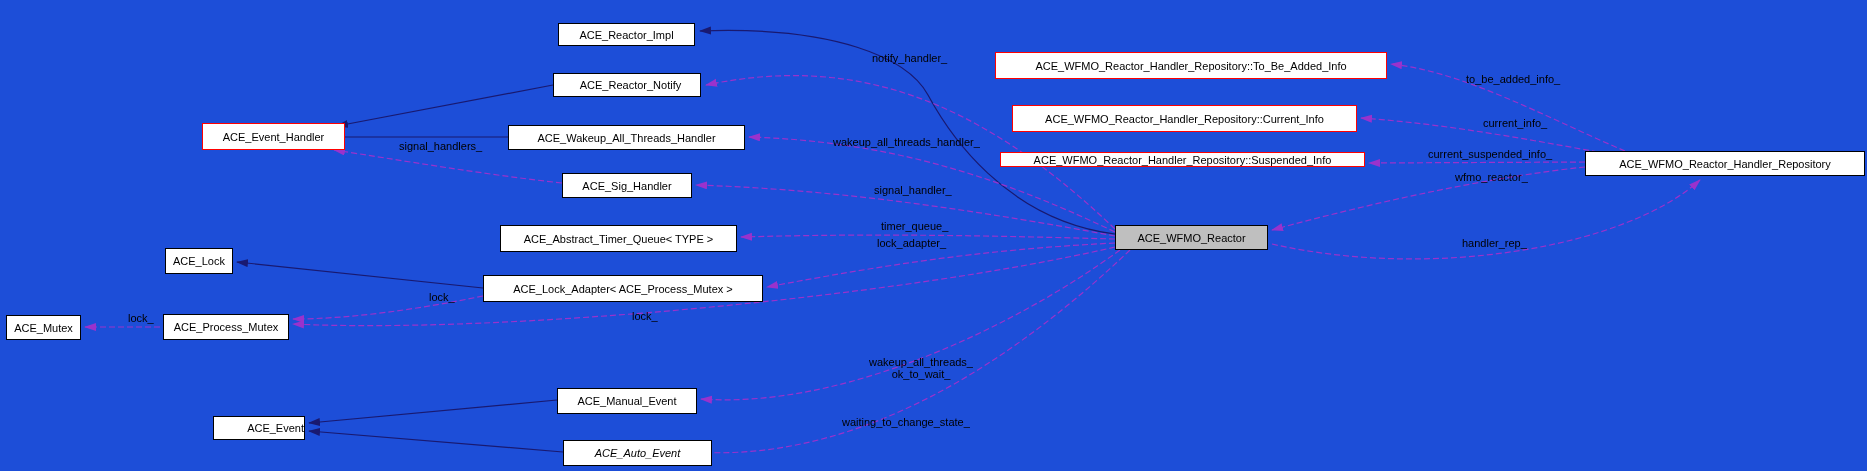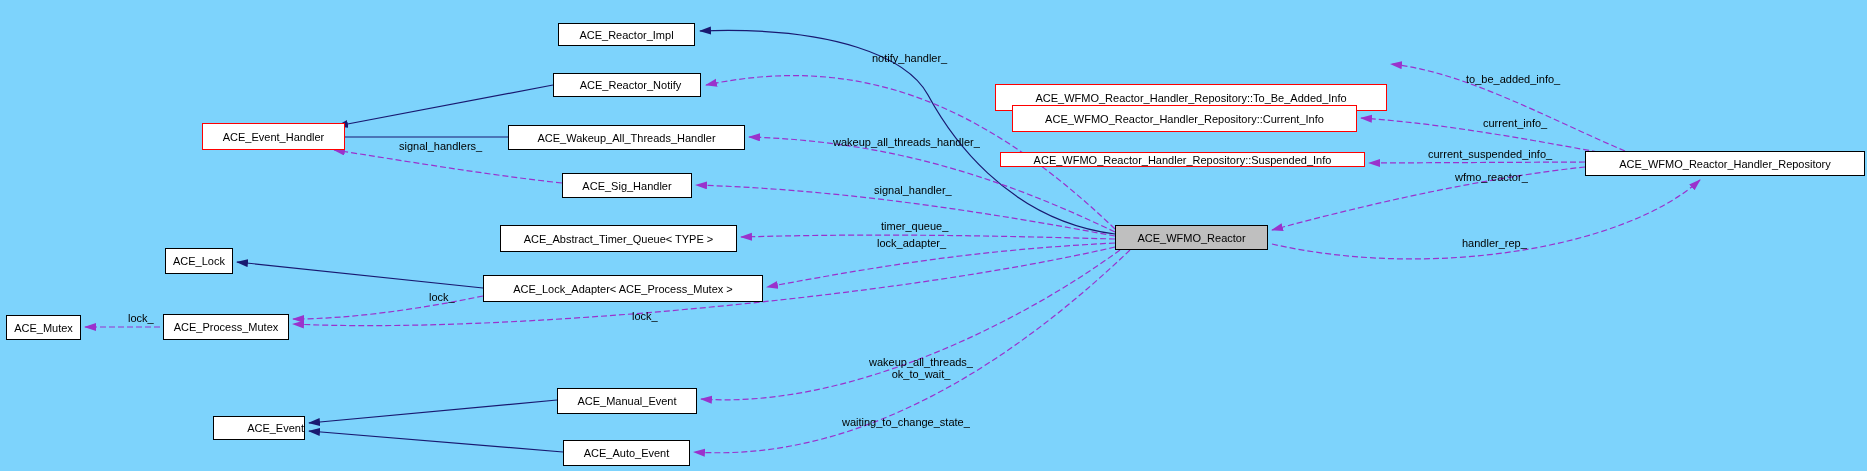--- a/index.html
+++ b/index.html
@@ -1,19 +1,19 @@
 <!DOCTYPE html>
 <html><head>
 <meta charset="utf-8">
 <style>
   html,body{margin:0;padding:0;background:#ffffff;}
   .diagram{
     position:relative;
     width:1867px;height:471px;
-    background:#7dd3fc;
+    background:#1d4ed8;
     font-family:"Liberation Sans", sans-serif;
     overflow:hidden;
   }
   .edges{position:absolute;left:0;top:0;width:1867px;height:471px;}
   .edge-inherit{fill:none;stroke:#191970;stroke-width:1.2;}
   .edge-usage{fill:none;stroke:#9a32cc;stroke-width:1.2;stroke-dasharray:6,3;}
   .node{
     position:absolute;
     display:flex;align-items:center;justify-content:center;
     background:#ffffff;
@@ -99,27 +99,27 @@
     </div>
   <div class="node" style="left:163px;top:314px;width:126px;height:26px;">
       <span>ACE_Process_Mutex</span>
     </div>
   <div class="node" style="left:213px;top:416px;width:92px;height:24px;justify-content:flex-end;">
       <span>ACE_Event</span>
     </div>
   <div class="node" style="left:557px;top:388px;width:140px;height:26px;">
       <span>ACE_Manual_Event</span>
     </div>
-  <div class="node" style="left:563px;top:440px;width:127px;height:26px;">
+  <div class="node" style="left:563px;top:440px;width:149px;height:26px;font-style:italic;">
       <span>ACE_Auto_Event</span>
     </div>
   <div class="node node-gray" style="left:1115px;top:225px;width:153px;height:25px;">
       <span>ACE_WFMO_Reactor</span>
     </div>
-  <div class="node node-red" style="left:995px;top:52px;width:392px;height:27px;margin-top:32px;">
+  <div class="node node-red" style="left:995px;top:52px;width:392px;height:27px;">
       <span>ACE_WFMO_Reactor_Handler_Repository::To_Be_Added_Info</span>
     </div>
   <div class="node node-red" style="left:1012px;top:105px;width:345px;height:27px;">
       <span>ACE_WFMO_Reactor_Handler_Repository::Current_Info</span>
     </div>
   <div class="node node-red" style="left:1000px;top:152px;width:365px;height:15px;">
       <span>ACE_WFMO_Reactor_Handler_Repository::Suspended_Info</span>
     </div>
   <div class="node" style="left:1585px;top:151px;width:280px;height:25px;">
       <span>ACE_WFMO_Reactor_Handler_Repository</span>

